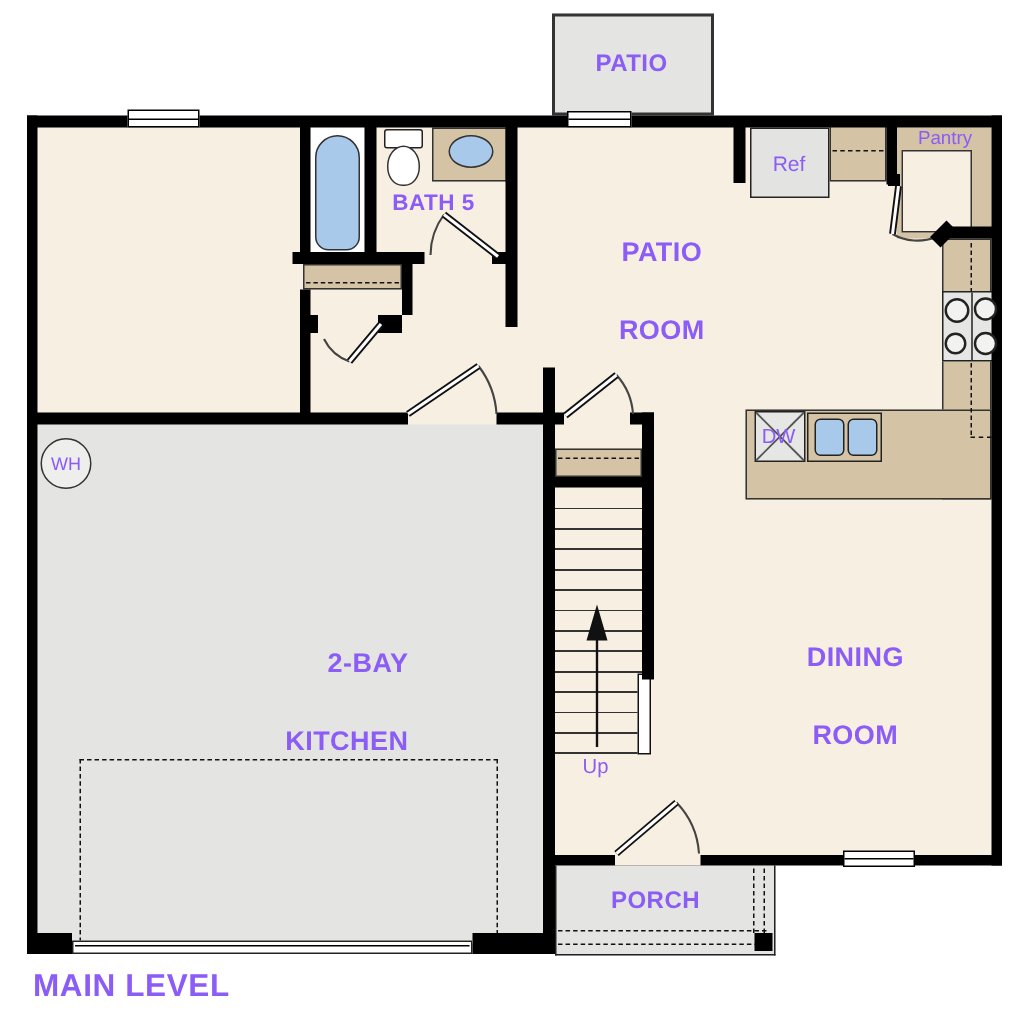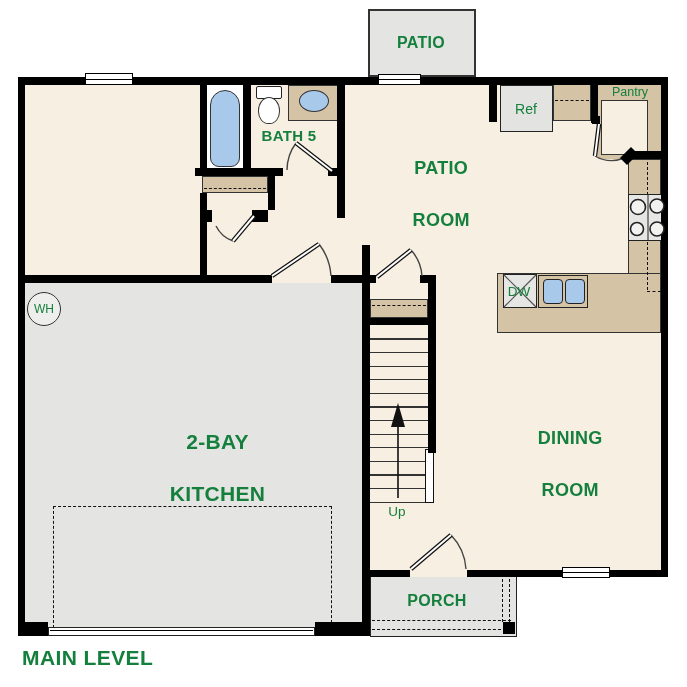--- a/index.html
+++ b/index.html
@@ -1,18 +1,18 @@
 <!DOCTYPE html>
 <html><head>
 <meta charset="utf-8">
 <style>
   html,body{margin:0;padding:0;background:#ffffff;}
   #plan{
     position:relative;width:687px;height:687px;background:#ffffff;
-    font-family:"Liberation Sans", sans-serif;color:#15803d;overflow:hidden;
+    font-family:"Liberation Sans", sans-serif;color:#8b5cf6;overflow:hidden;
   }
   .abs{position:absolute;}
   .wall{position:absolute;background:#000;}
   .floor-cream{position:absolute;background:#f7efe1;}
   .floor-gray{position:absolute;background:#e4e4e2;}
   .tan{position:absolute;background:#d4c3a5;}
   .tan-b{position:absolute;background:#d4c3a5;border:1px solid #333;box-sizing:border-box;}
   .graybox{position:absolute;background:#e3e3e1;border:1px solid #222;box-sizing:border-box;}
   .whitebox{position:absolute;background:#fff;border:1px solid #222;box-sizing:border-box;}
   .window{position:absolute;background:#fff;border:1px solid #000;box-sizing:border-box;}
@@ -169,20 +169,20 @@
   <div class="small" style="left:526px;top:109px;font-size:14px;">Ref</div>
   <div class="label" style="left:289px;top:136px;font-size:15px;">BATH 5</div>
   <div class="label" style="left:420px;top:181px;font-size:18px;">
         <span>PATIO</span><br>
         <span>ROOM</span></div>
   <div class="small" style="left:519px;top:291px;font-size:13.5px;">DW</div>
   <div class="small" style="left:44px;top:309px;font-size:12px;">WH</div>
   <div class="label" style="left:549px;top:451px;font-size:18px;">
         <span>DINING</span><br>
         <span>ROOM</span></div>
-  <div class="label" style="left:193px;top:455px;font-size:21px;">
+  <div class="label" style="left:210px;top:455px;font-size:18px;text-align:right;">
         <span>2-BAY</span><br>
         <span>KITCHEN</span></div>
   <div class="small" style="left:397px;top:511px;font-size:13.5px;">Up</div>
   <div class="label" style="left:437px;top:601px;font-size:16px;">PORCH</div>
   <div class="abs" style="left:22px;top:646px;font-size:21px;font-weight:bold;letter-spacing:.4px;">MAIN LEVEL</div>
 
 </div>
 
 </body></html>

